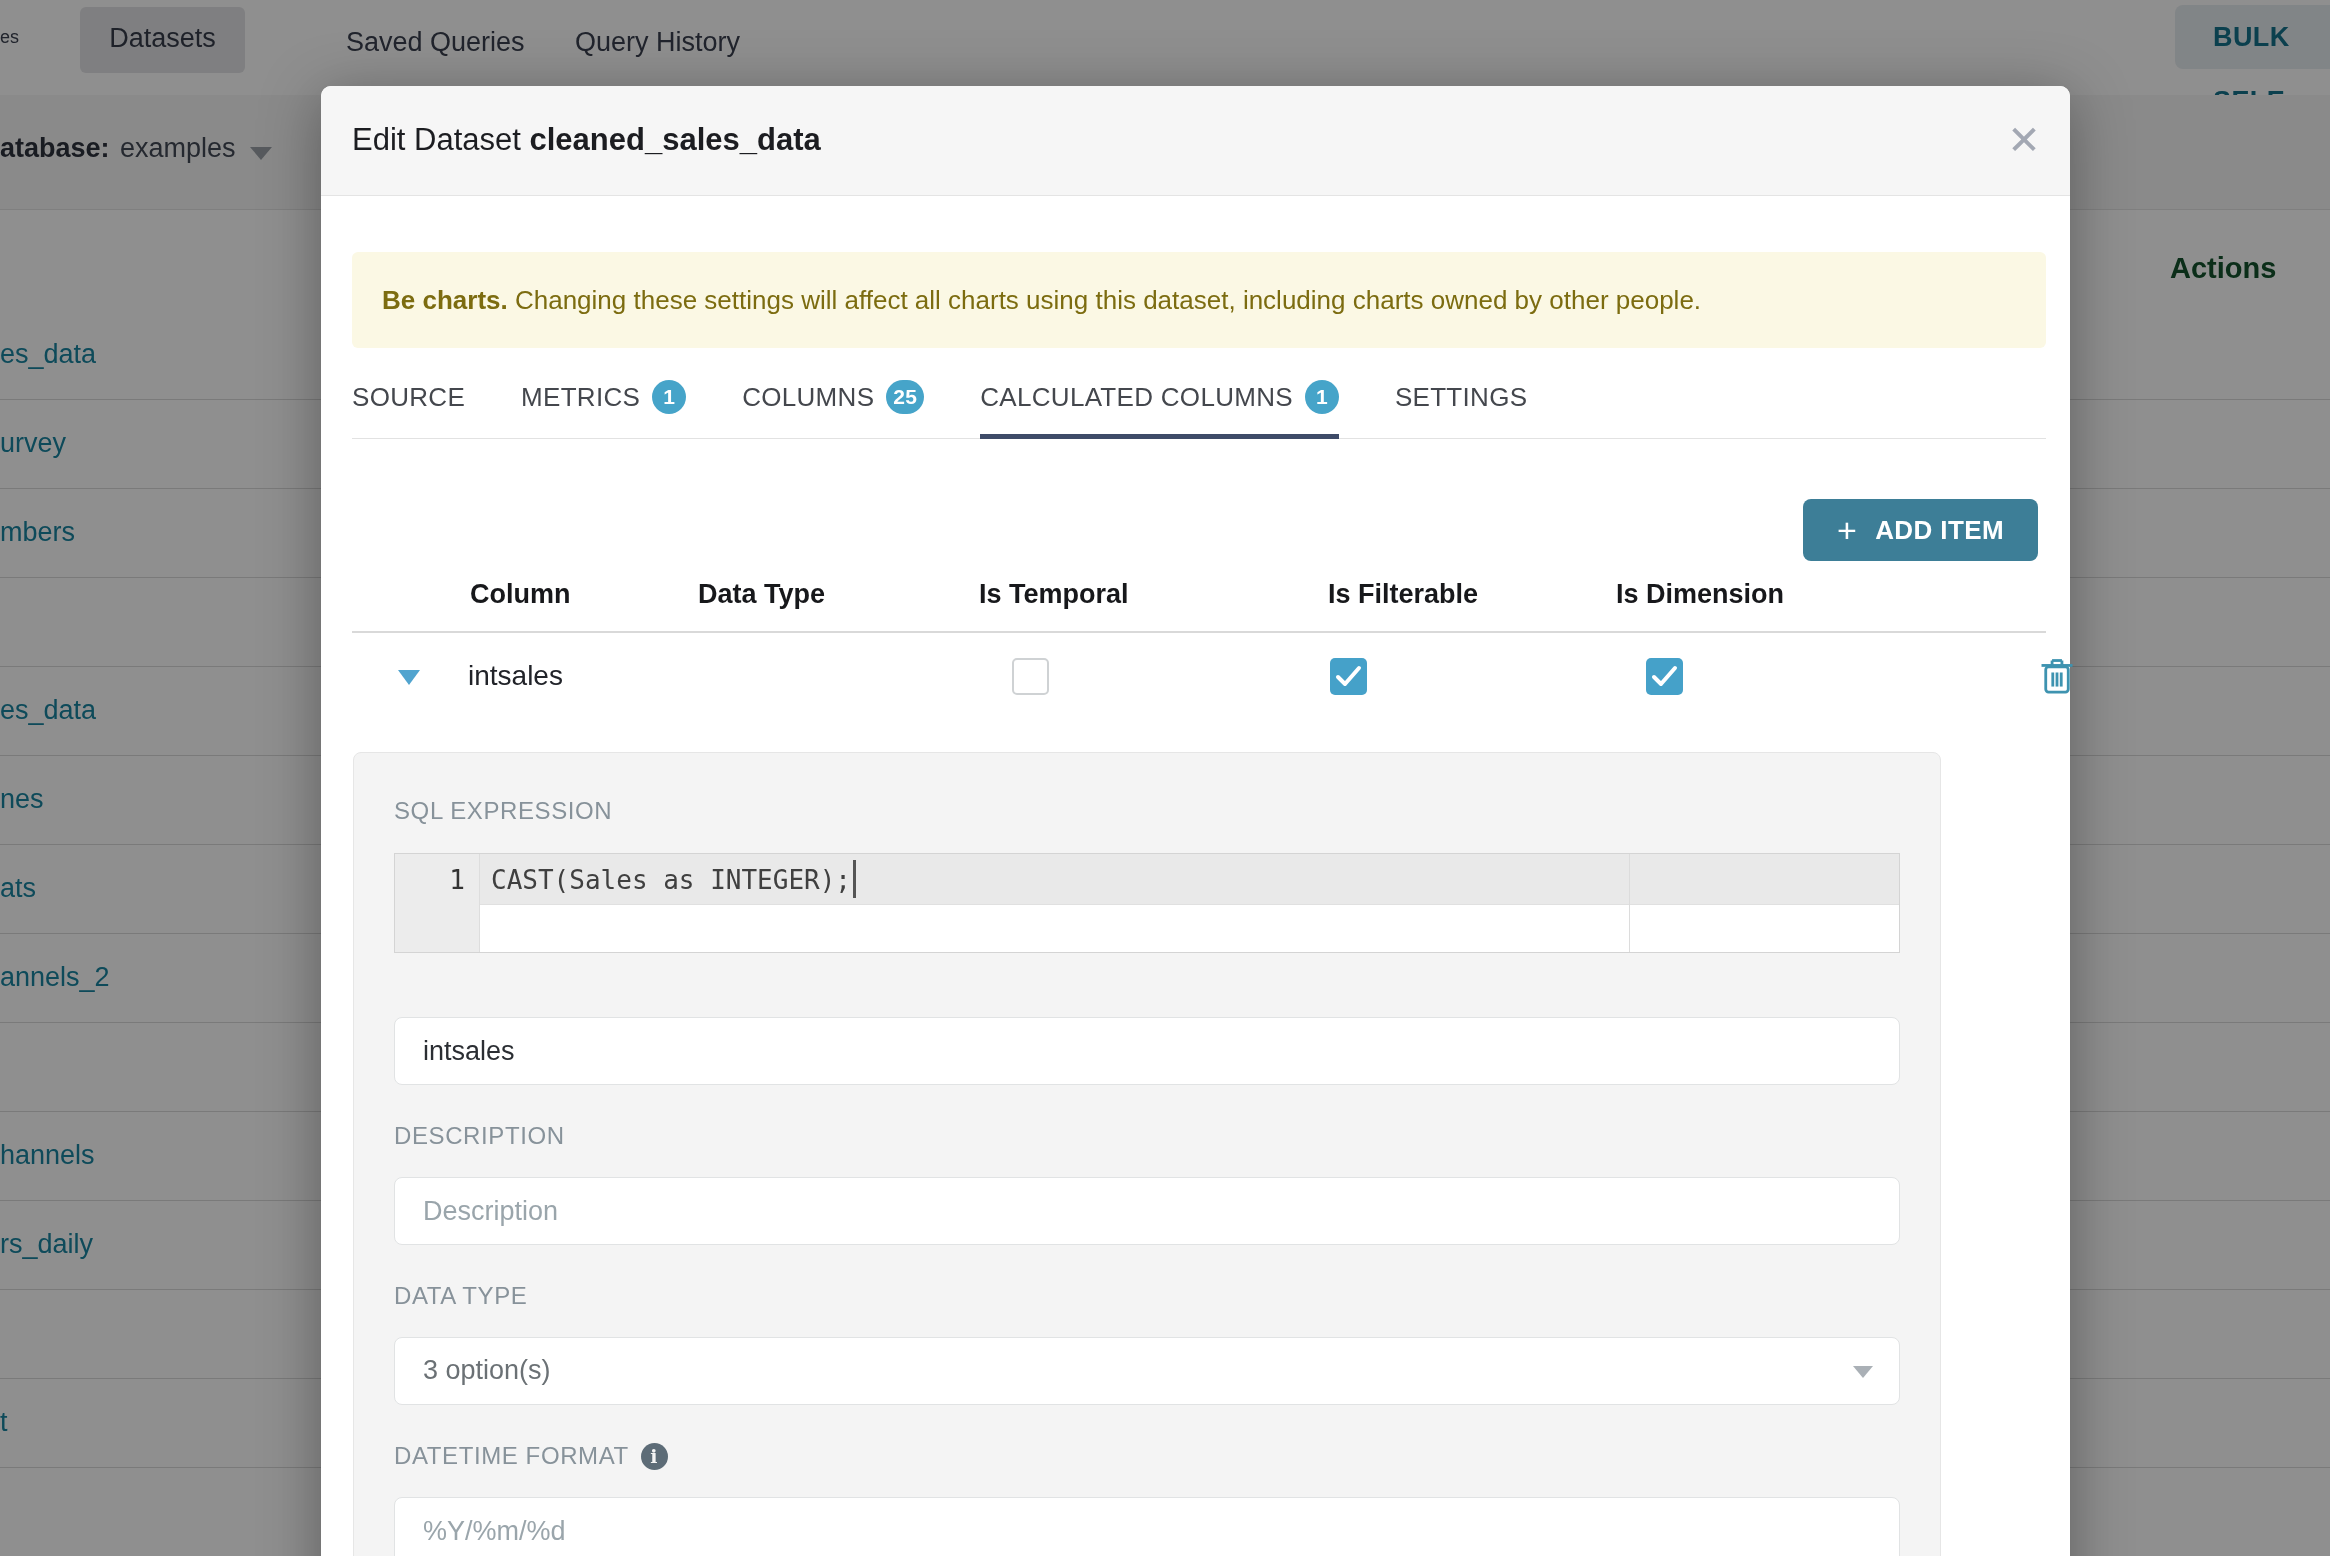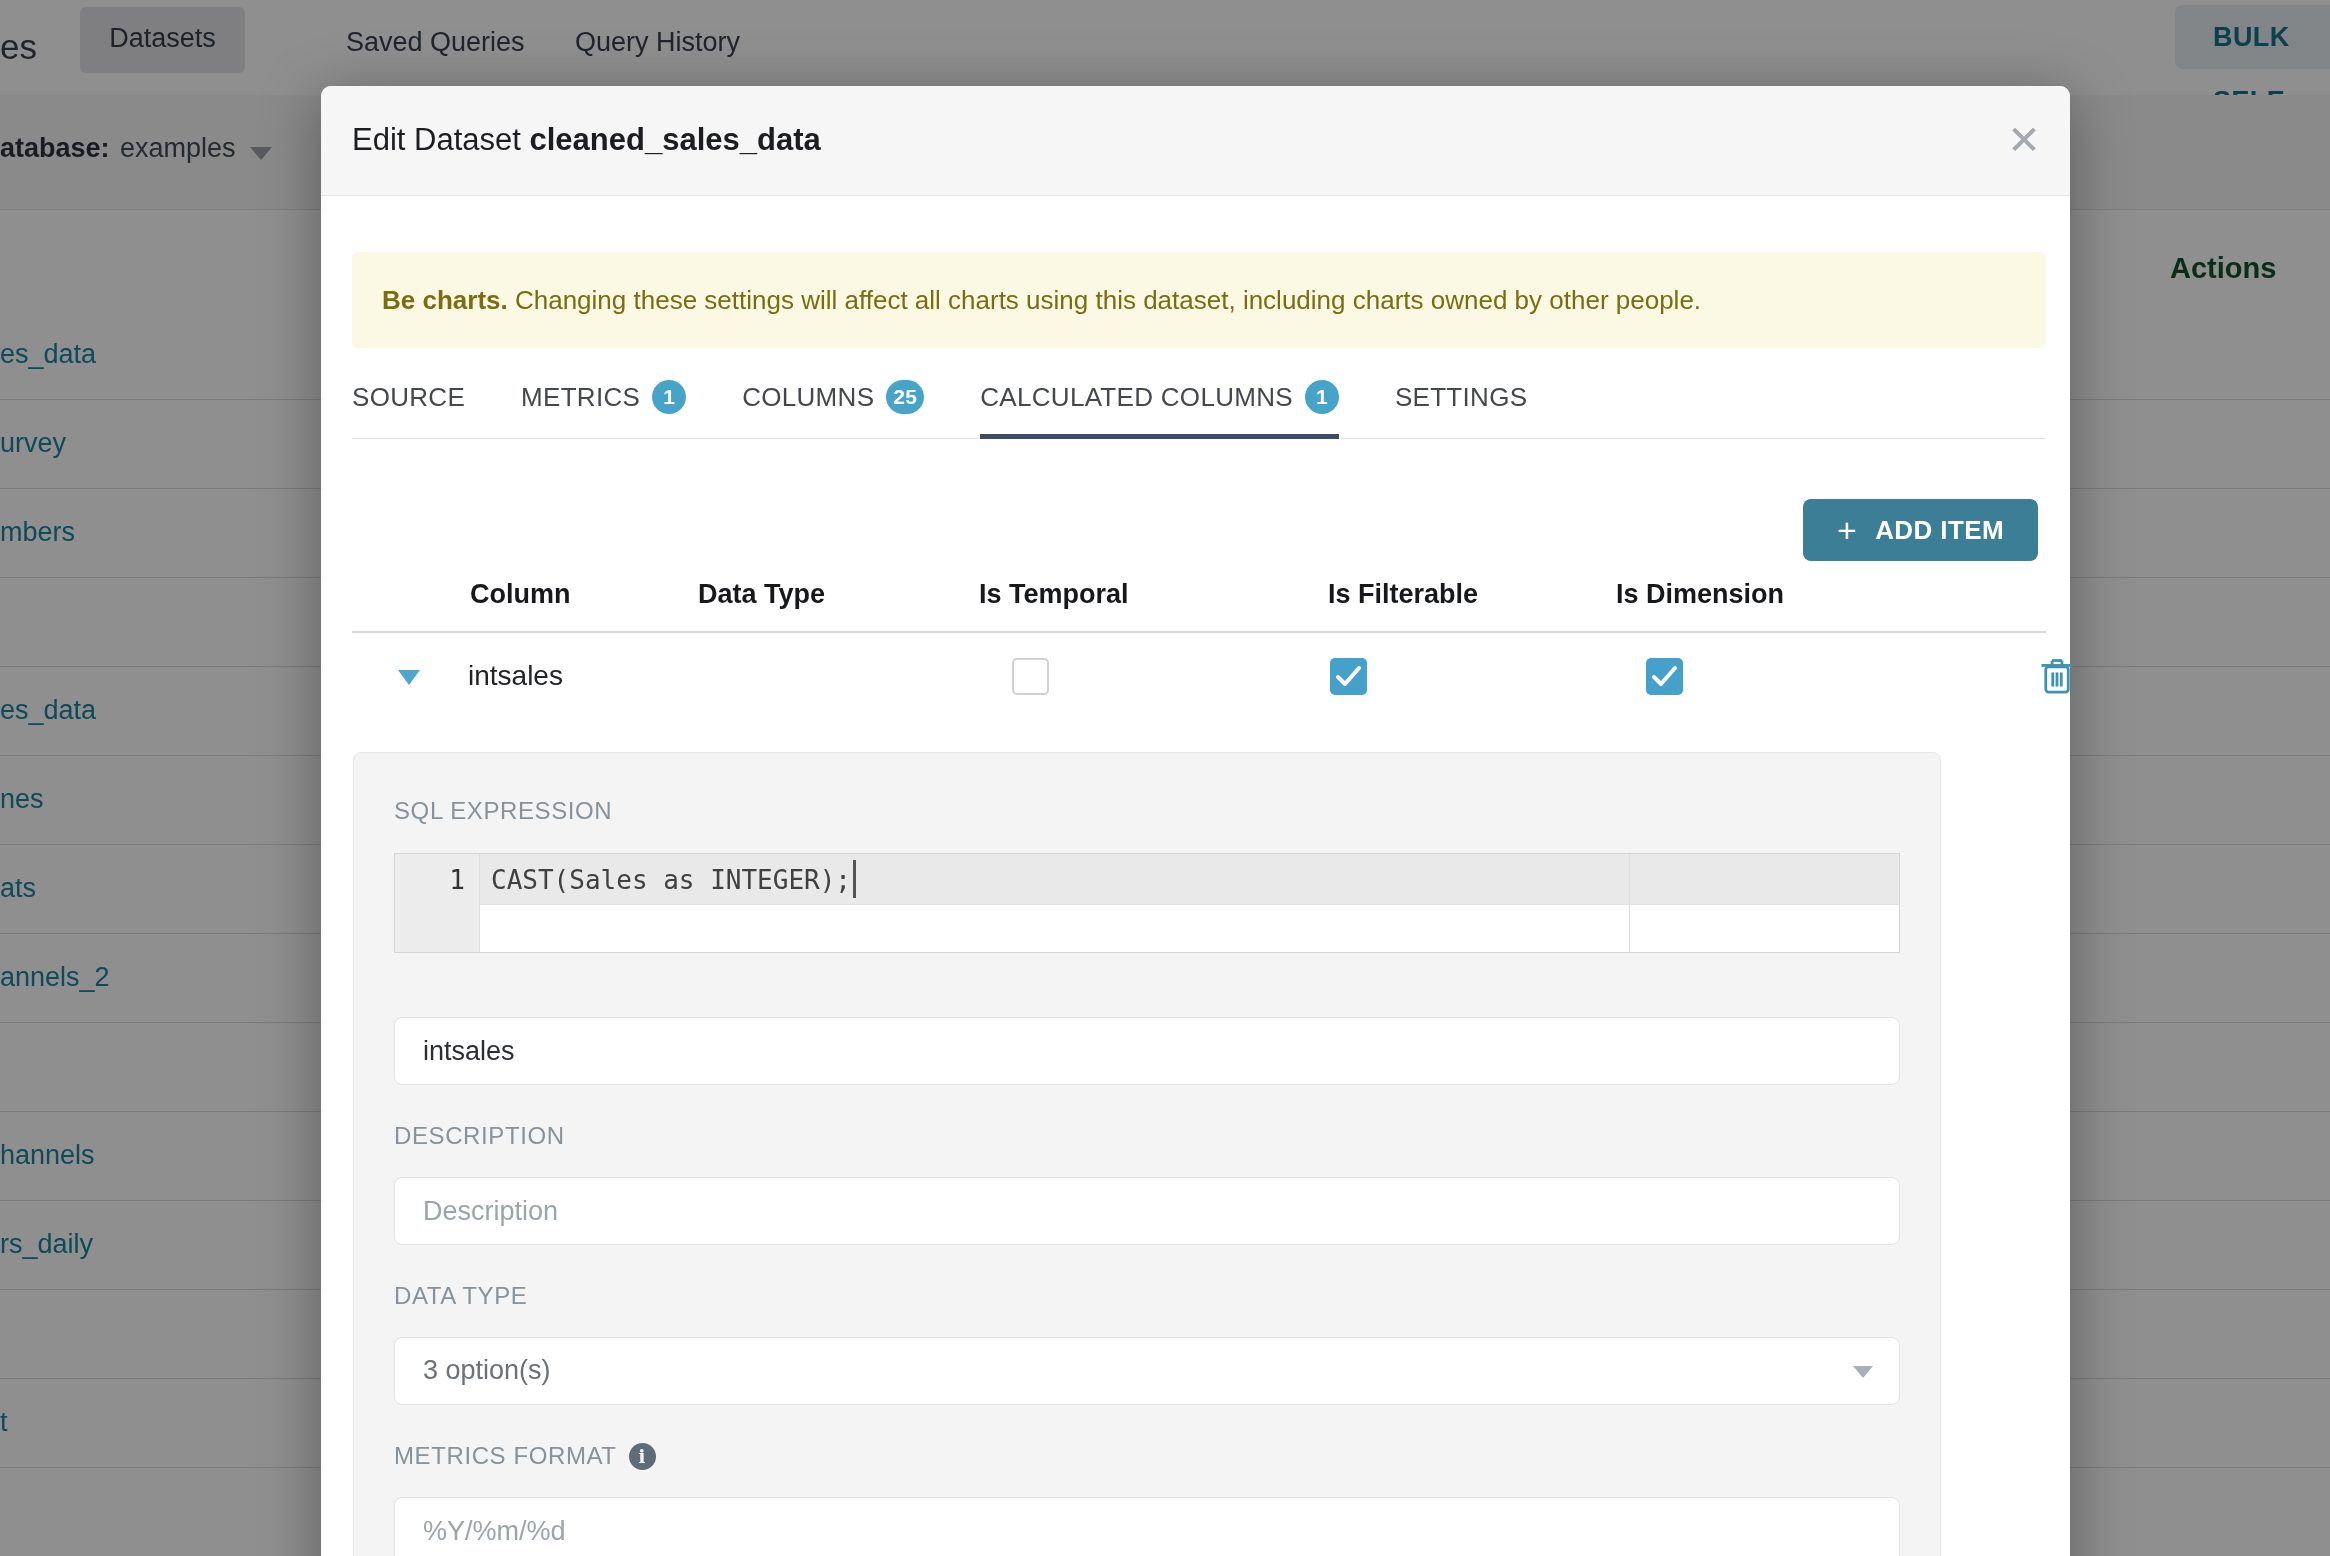--- a/index.html
+++ b/index.html
@@ -1,21 +1,21 @@
 <!DOCTYPE html>
 <html><head>
 <meta charset="utf-8">
 <style>
   html,body{margin:0;padding:0;background:#666;}
   .stage{position:relative;width:2330px;height:1556px;overflow:hidden;
          font-family:"Liberation Sans","DejaVu Sans",sans-serif;background:#fff;}
 
   
   .nav{position:absolute;left:0;top:0;width:2330px;height:95px;background:#ffffff;}
-  .nav-frag{position:absolute;left:0;top:27px;font-size:35px;color:#3b4150;}
+  .nav-frag{position:absolute;left:0;top:27px;font-size:18px;color:#3b4150;}
   .nav-pill{position:absolute;left:80px;top:7px;width:165px;height:66px;border-radius:6px;background:#e2e3e6;}
   .nav-pill span{position:absolute;left:0;right:0;top:16px;text-align:center;font-size:27px;color:#363c4a;}
   .nav-tab{position:absolute;top:27px;font-size:27px;color:#3b4150;}
   .nav-tab.saved{left:310px;margin-left:36px;} .nav-tab.history{left:575px;}
   .bulk-btn{position:absolute;left:2175px;top:5px;width:185px;height:64px;border-radius:8px;
             background:#e7edf0;color:#15728c;font-size:27px;font-weight:600;letter-spacing:.4px;
             line-height:64px;padding-left:38px;box-sizing:border-box;}
   .filterbar{position:absolute;left:0;top:95px;width:2330px;height:114px;background:#f7f7f7;
              border-bottom:1px solid #e2e2e2;}
   .fb-label{position:absolute;left:0;top:38px;font-size:27px;font-weight:700;color:#2e323e;}
@@ -272,21 +272,21 @@
         <div class="fgroup">
           <div class="p-label">DATA TYPE</div>
           <div class="f-select">
             <span class="sel-text">3 option(s)</span>
             <span class="sel-caret"></span>
           </div>
         </div>
 
         <div class="fgroup">
           <div class="p-label">
-            <span>METRICS FORMAT</span>
+            <span>DATETIME FORMAT</span>
             <span class="info-i">i</span>
           </div>
           <input class="f-input" placeholder="%Y/%m/%d" style="">
         </div>
       </div>
     </div>
   </div>
 </div>
 
 </body></html>

